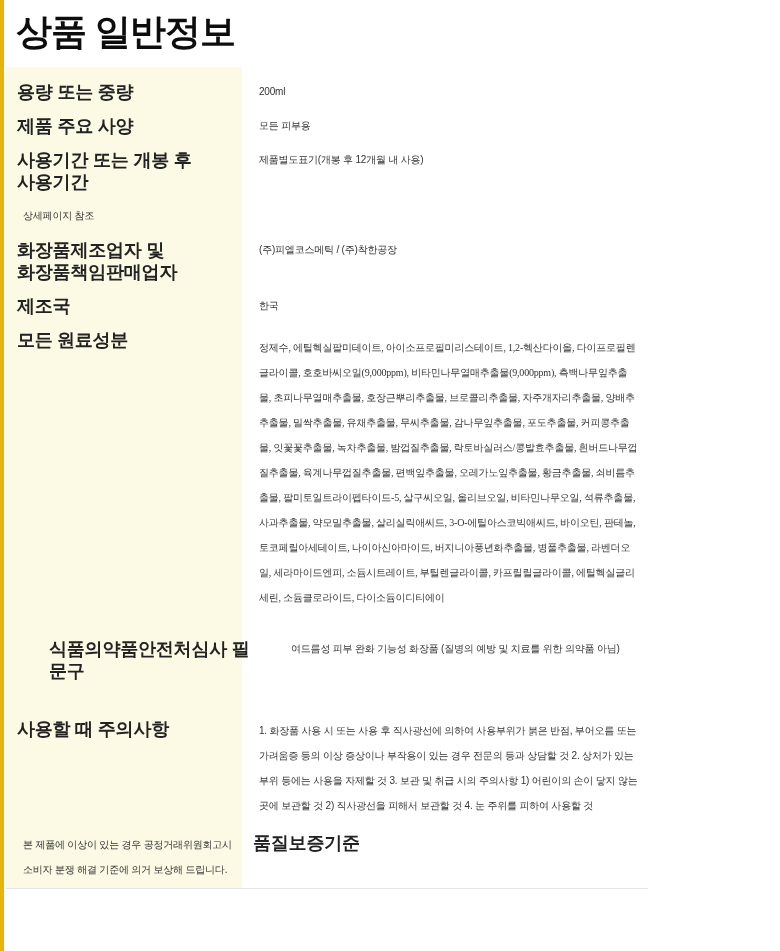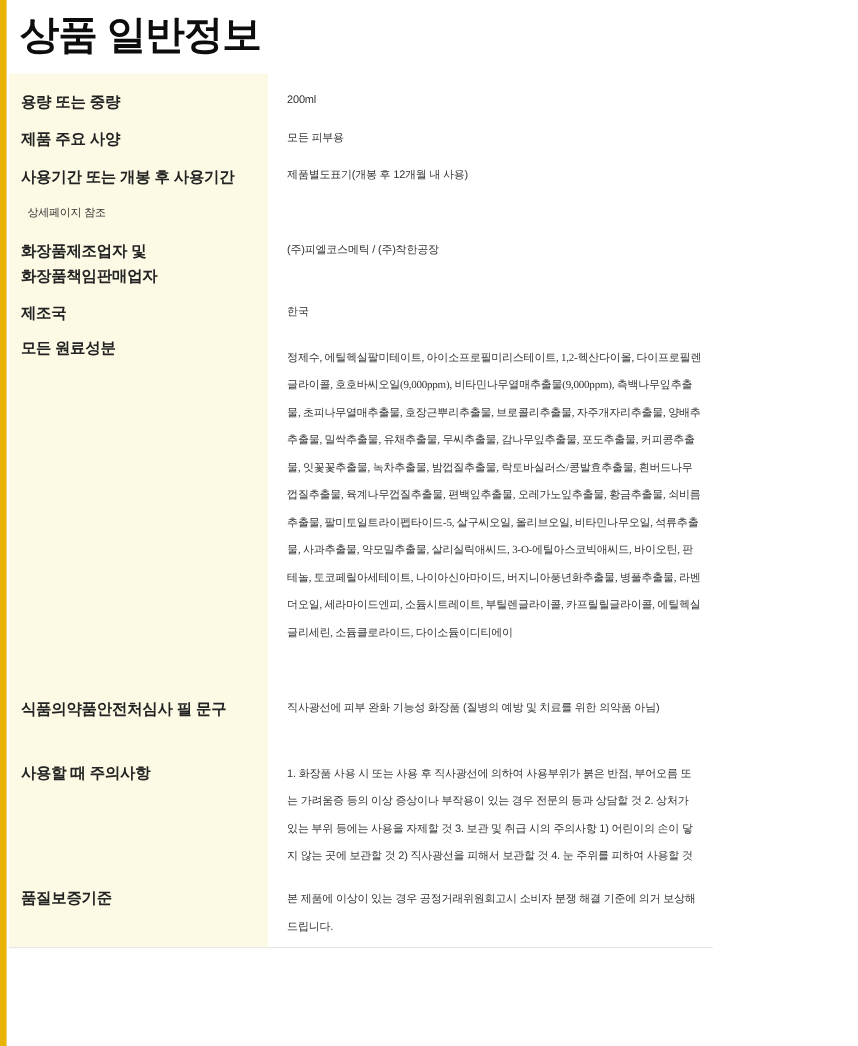--- a/index.html
+++ b/index.html
@@ -6,21 +6,21 @@
     margin: 0;
     padding: 0;
     background: #ffffff;
     font-family: "Liberation Sans", "DejaVu Sans", sans-serif;
     color: #333333;
   }
   .page {
     width: 648px;
     height: 951px;
     box-sizing: border-box;
-    border-left: 6px solid #eab308;
+    border-left: 4px solid #eab308;
     overflow: hidden;
     background: #ffffff;
   }
   .title {
     margin: 0;
     padding: 7px 0 0 12px;
     font-size: 36px;
     line-height: 1.4;
     font-weight: 800;
     letter-spacing: -1px;
@@ -33,41 +33,41 @@
     background: linear-gradient(to right, #fcf9e4 0, #fcf9e4 236px, #ffffff 236px);
     border-bottom: 1px solid #e4e4e4;
   }
   .row {
     display: grid;
     grid-template-columns: 236px 1fr;
     margin-bottom: 12px;
   }
   .cell { box-sizing: border-box; }
   .label {
-    font-size: 14px;
+    font-size: 18px;
     font-weight: 700;
     line-height: 22px;
     color: #222222;
     padding: 0 4px 0 11px;
     word-break: keep-all;
     letter-spacing: -0.2px;
   }
   .value {
     font-size: 10px;
     line-height: 22px;
     color: #333333;
     padding: 0 10px 0 17px;
     letter-spacing: -0.2px;
   }
   .value.multi { line-height: 25px; }
   .r5 { margin-top: 12px; }
   .r6 { margin-top: 4px; }
   .r7 { margin-top: 6px; font-family: Liberation Serif, serif; }
   .r7 .value { padding-top: 6px; word-break: break-all; }
-  .r8 { margin-top: 45px; }
+  .r8 { margin-top: 28px; padding-left: 32px; }
   .r8 .value { white-space: nowrap; }
   .r9 { margin-top: 36px; }
   .r10 { margin-top: 14px; margin-bottom: 0; }
 </style>
 </head>
 <body>
 
 <div class="page">
 
   <h1 class="title">상품 일반정보</h1>
@@ -103,27 +103,27 @@
       <div class="cell value">한국</div>
     </div>
 
     <div class="row r7">
       <div class="cell label">모든 원료성분</div>
       <div class="cell value multi">정제수, 에틸헥실팔미테이트, 아이소프로필미리스테이트, 1,2-헥산다이올, 다이프로필렌글라이콜, 호호바씨오일(9,000ppm), 비타민나무열매추출물(9,000ppm), 측백나무잎추출물, 초피나무열매추출물, 호장근뿌리추출물, 브로콜리추출물, 자주개자리추출물, 양배추추출물, 밀싹추출물, 유채추출물, 무씨추출물, 감나무잎추출물, 포도추출물, 커피콩추출물, 잇꽃꽃추출물, 녹차추출물, 밤껍질추출물, 락토바실러스/콩발효추출물, 흰버드나무껍질추출물, 육계나무껍질추출물, 편백잎추출물, 오레가노잎추출물, 황금추출물, 쇠비름추출물, 팔미토일트라이펩타이드-5, 살구씨오일, 올리브오일, 비타민나무오일, 석류추출물, 사과추출물, 약모밀추출물, 살리실릭애씨드, 3-O-에틸아스코빅애씨드, 바이오틴, 판테놀, 토코페릴아세테이트, 나이아신아마이드, 버지니아풍년화추출물, 병풀추출물, 라벤더오일, 세라마이드엔피, 소듐시트레이트, 부틸렌글라이콜, 카프릴릴글라이콜, 에틸헥실글리세린, 소듐클로라이드, 다이소듐이디티에이</div>
     </div>
 
     <div class="row r8">
       <div class="cell label">식품의약품안전처심사 필 문구</div>
-      <div class="cell value">직사광선에 피부 완화 기능성 화장품 (질병의 예방 및 치료를 위한 의약품 아님)</div>
+      <div class="cell value">여드름성 피부 완화 기능성 화장품 (질병의 예방 및 치료를 위한 의약품 아님)</div>
     </div>
 
     <div class="row r9">
       <div class="cell label">사용할 때 주의사항</div>
       <div class="cell value multi">1. 화장품 사용 시 또는 사용 후 직사광선에 의하여 사용부위가 붉은 반점, 부어오름 또는 가려움증 등의 이상 증상이나 부작용이 있는 경우 전문의 등과 상담할 것 2. 상처가 있는 부위 등에는 사용을 자제할 것 3. 보관 및 취급 시의 주의사항 1) 어린이의 손이 닿지 않는 곳에 보관할 것 2) 직사광선을 피해서 보관할 것 4. 눈 주위를 피하여 사용할 것</div>
     </div>
 
     <div class="row r10">
+      <div class="cell value multi">본 제품에 이상이 있는 경우 공정거래위원회고시 소비자 분쟁 해결 기준에 의거 보상해 드립니다.</div>
       <div class="cell label">품질보증기준</div>
-      <div class="cell value multi">본 제품에 이상이 있는 경우 공정거래위원회고시 소비자 분쟁 해결 기준에 의거 보상해 드립니다.</div>
     </div>
 
   </div>
 </div>
 
 </body></html>

